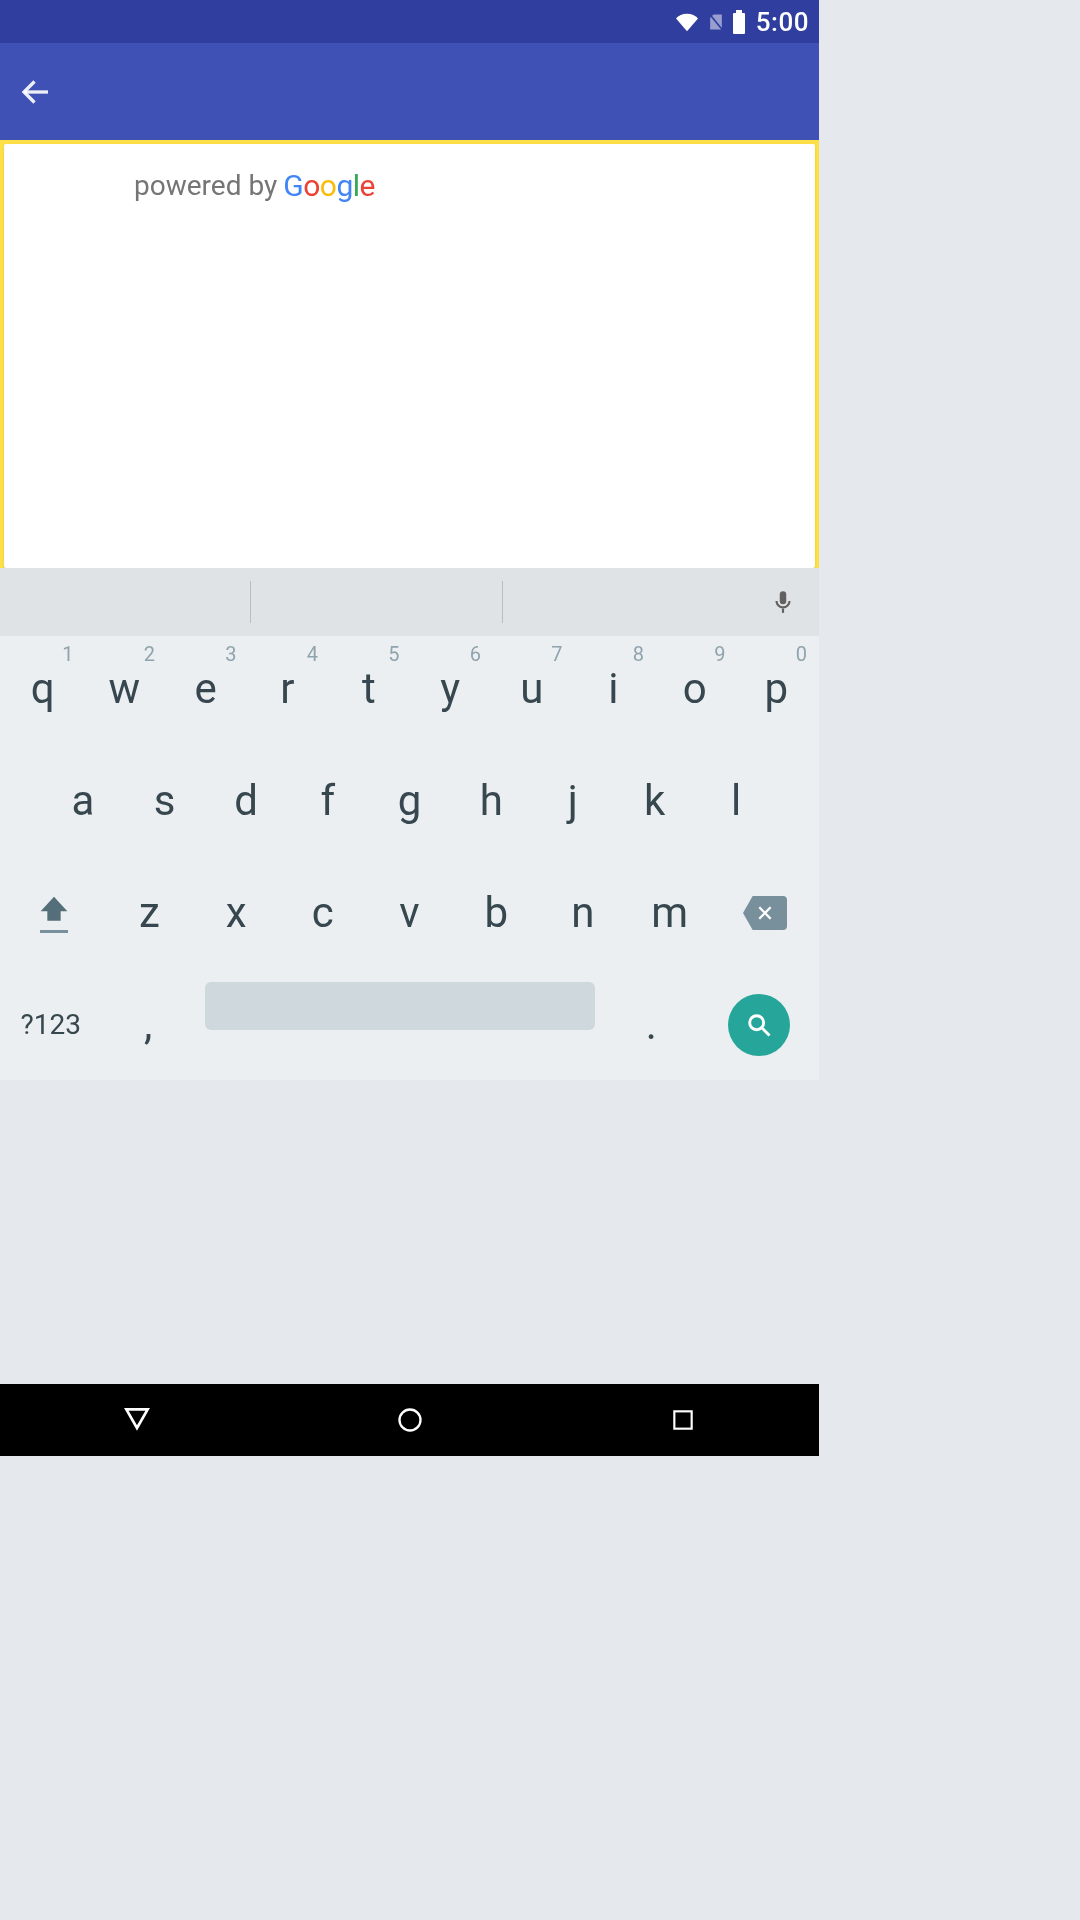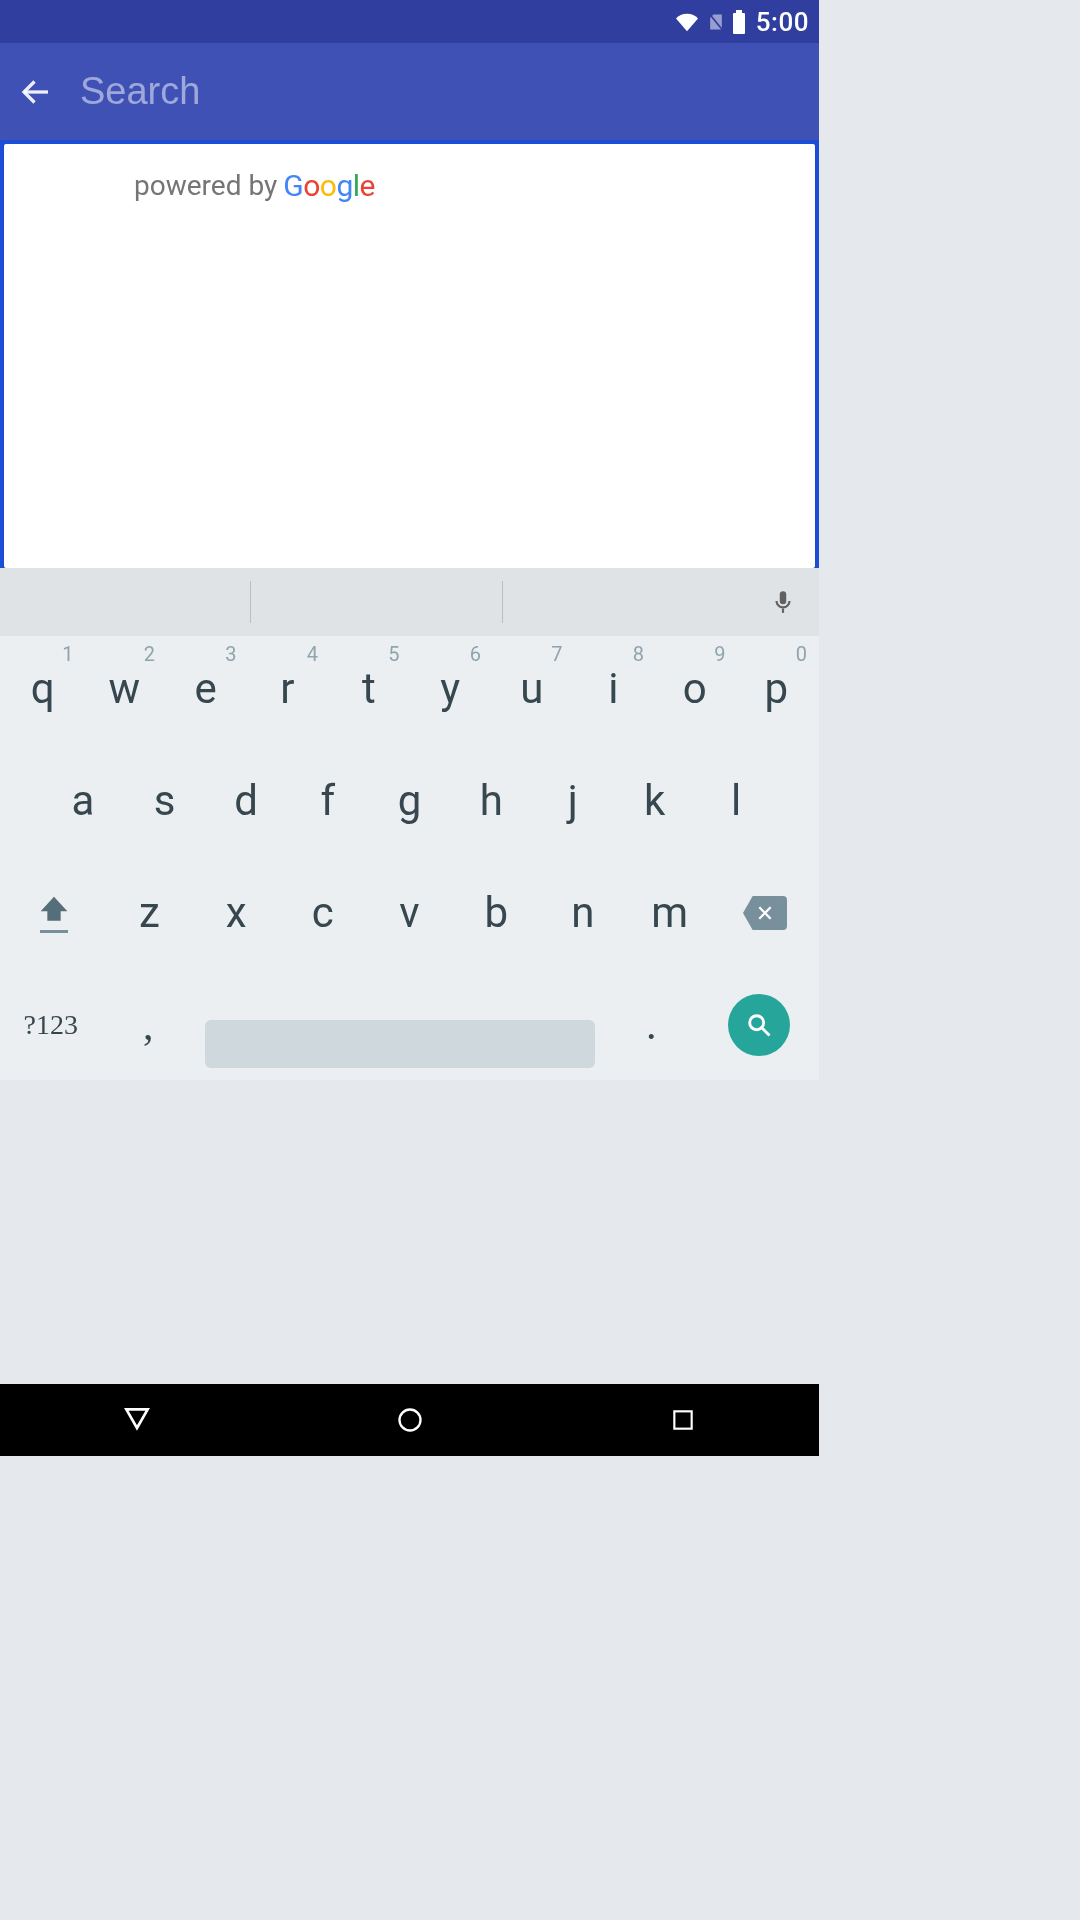--- a/index.html
+++ b/index.html
@@ -11,21 +11,21 @@
   .status-bar .clock { font-weight: 500; letter-spacing: 0.5px; margin-left: 4px; }
   .status-icon { display: inline-flex; align-items: center; justify-content: center; }
 
   
   .app-bar { height: 97px; background: #3f51b5; display:flex; align-items:center; padding: 0 12px; gap: 20px; }
   .app-bar .back-btn { width: 48px; height: 48px; display:flex; align-items:center; justify-content:center; color: rgba(255,255,255,0.9); }
   .search-input { flex:1; border:none; background:transparent; outline:none; color:#fff; font-size:38px; }
   .search-input::placeholder { color: rgba(255,255,255,0.5); font-size:38px; }
 
   
-  .content-wrap { background:#1d4ed8; flex:0 0 auto; }
+  .content-wrap { background:#fde047; flex:0 0 auto; }
   .card { margin: 4px 4px 0 4px; background:#fff; border-radius:2px; box-shadow:0 1px 2px rgba(0,0,0,0.15); height: 424px; padding-top: 24px; }
   .powered { display:flex; align-items:center; gap: 6px; padding-left: 130px; }
   .powered .pretext { color:#757575; font-size:28px; }
   .google-logo { font-size:30px; font-weight:400; letter-spacing:-0.5px;}
   .g1{color:#4285F4;} .g2{color:#EA4335;} .g3{color:#FBBC05;} .g4{color:#4285F4;} .g5{color:#34A853;} .g6{color:#EA4335;}
 
   
   .keyboard { background:#eceff1; flex:0 0 auto; }
   .suggest-row { height: 68px; display:flex; align-items:center; background:#e0e3e6; position:relative; }
   .suggest-sep { width:1px; height:42px; background:#bdbdbd; }
@@ -35,21 +35,21 @@
   .key-area { padding: 4px 2px 12px 2px; background:#eceff1; }
   .krow { display:flex; justify-content:space-between; margin-top: 26px;}
   .krow.first{ margin-top: 6px;}
   .key { flex:1; height:86px; display:flex; flex-direction:column; align-items:center; justify-content:center; color:#37474f; position:relative; }
   .key .main { font-size:42px; line-height:1; }
   .key .alt { font-size:20px; color:#90a4ae; position:absolute; bottom:66px; right:10px; }
   .key.first .alt{ bottom:66px;}
   .krow.row2 { padding: 0 40px; }
   .krow.row3 .key.shift, .krow.row3 .key.backspace { flex:1.2; }
   .krow.row3 .mid{ display:flex; flex: 7; }
-  .krow.row4 { align-items:flex-end;font-family:Liberation Serif, serif; }
+  .krow.row4 { align-items:flex-start; }
   .key.sym .main { font-size:28px; }
   .spacebar { flex:4; height:48px; background:#cfd8dc; border-radius:6px; margin: 0 8px; }
   .key.search { flex:1.2; display:flex; align-items:center; justify-content:center;}
   .search-fab { width:62px;height:62px;border-radius:50%;background:#26a69a;display:flex;align-items:center;justify-content:center;color:#fff;}
   .shift svg{ color:#546e7a;}
   .backspace-shape{ width:44px;height:34px; background:#78909c; color:#fff; display:flex;align-items:center;justify-content:center; clip-path: polygon(22% 0, 100% 0, 100% 100%, 22% 100%, 0 50%); border-radius:4px; font-size:22px;}
   .shift-underline{width:28px;height:3px;background:#78909c;margin-top:4px;}
 
   
   .nav-bar { height:72px; background:#000; display:flex; align-items:center; justify-content:space-around; color:#fff; margin-top:auto;}
@@ -81,21 +81,20 @@
     <span class="clock">5:00</span>
   </div>
 
   <div class="app-bar">
     <div class="back-btn">
       <svg width="36" height="36" viewBox="0 0 24 24" fill="none" stroke="currentColor" stroke-width="2.2">
           <line x1="20" y1="12" x2="4" y2="12"></line>
           <polyline points="11 5 4 12 11 19"></polyline>
         </svg>
     </div>
-    <input class="search-input" type="text" placeholder="Search" style="">
   </div>
 
   <div class="content-wrap">
     <div class="card">
       <div class="powered">
         <span class="pretext">powered by</span>
         <span class="google-logo">
           <span class="g1">G</span><span class="g2">o</span><span class="g3">o</span><span class="g4">g</span><span class="g5">l</span><span class="g6">e</span>
         </span>
       </div>

